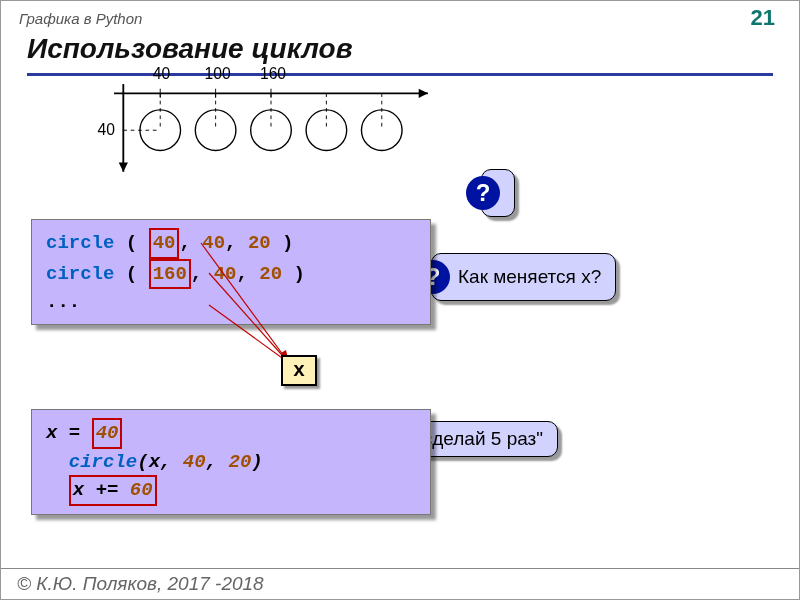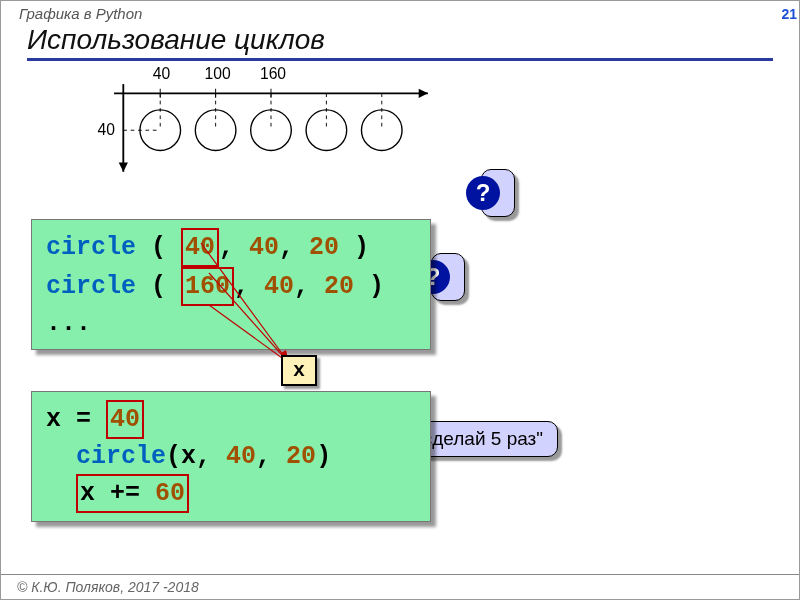--- a/index.html
+++ b/index.html
@@ -16,40 +16,40 @@
     width: 800px;
     height: 600px;
     position: relative;
     border: 1px solid #999;
     box-sizing: border-box;
   }
   .header {
     display: flex;
     justify-content: space-between;
     align-items: center;
-    padding: 4px 2px 0 18px;
+    padding: 4px 24px 0 18px;
     color: #555;
     font-size: 15px;
     font-style: italic;
     text-align: center;
   }
   .header .pagenum {
     font-weight: bold;
     font-style: normal;
-    font-size: 14px;
-    color: #1d4ed8;
+    font-size: 22px;
+    color: #0f766e;
   }
   .title {
     font-size: 28px;
-    font-weight: normal;
+    font-weight: bold;
     font-style: italic;
     color: #111;
     margin: 2px 26px 2px 26px;
     border-bottom: 3px solid #2a3aa0;
-    padding-bottom: 2px;
+    padding-bottom: 8px;
   }
   .diagram {
     position: absolute;
     left: 80px;
     top: 60px;
     width: 380px;
     height: 120px;
   }
   .callout {
     position: absolute;
@@ -103,31 +103,31 @@
     position: absolute;
     left: -26px;
     top: 50%;
     transform: translateY(-50%);
     border: 13px solid transparent;
     border-right-color: #000;
     z-index: -1;
   }
   .codebox {
     position: absolute;
-    background: #86efac;
+    background: #c4b5fd;
     border: 1px solid #777;
     box-shadow: 5px 5px 3px rgba(0,0,0,0.4);
     font-family: "Courier New", monospace;
-    font-size: 25px;
+    font-size: 19px;
     font-weight: bold;
     padding: 8px 14px;
     line-height: 1.4;
   }
   .codebox1 { left: 30px; top: 218px; width: 370px; }
-  .codebox2 { left: 30px; top: 390px; width: 370px; }
+  .codebox2 { left: 30px; top: 408px; width: 370px; font-style: italic; }
   .kw-blue { color: #0060c0; }
   .kw-brown { color: #a05000; }
   .kw-navy { color: #001088; }
   .highlight-box {
     border: 2px solid #c00000;
     padding: 0 2px;
     display: inline-block;
   }
   .x-label {
     position: absolute;
@@ -142,21 +142,21 @@
     box-shadow: 3px 3px 2px rgba(0,0,0,0.4);
   }
   .footer {
     position: absolute;
     bottom: 0;
     left: 0;
     right: 0;
     border-top: 1px solid #888;
     display: flex;
     justify-content: space-between;
-    font-size: 14px;
+    font-size: 19px;
     font-style: italic;
     color: #666;
     padding: 4px 16px;
   }
 </style>
 </head>
 <body>
 
 <div class="slide">
 
@@ -197,20 +197,21 @@
     <text x="118" y="20" font-size="17">100</text>
     <text x="178" y="20" font-size="17">160</text>
     <text x="2" y="80" font-size="17">40</text>
   </svg>
 
   <div class="callout callout1">
     <div class="qmark">?</div>
   </div>
   <div class="callout callout2">
     <div class="qmark">?</div>
+    <span>Как меняется x?</span>
   </div>
   <div class="callout3">
     <span>"сделай 5 раз"</span>
   </div>
 
   <div class="codebox codebox1">
     <div>
       <span class="kw-blue">circle</span> ( <span class="highlight-box"><span class="kw-brown">40</span></span>, <span class="kw-brown">40</span>, <span class="kw-brown">20</span> )
     </div>
     <div>

